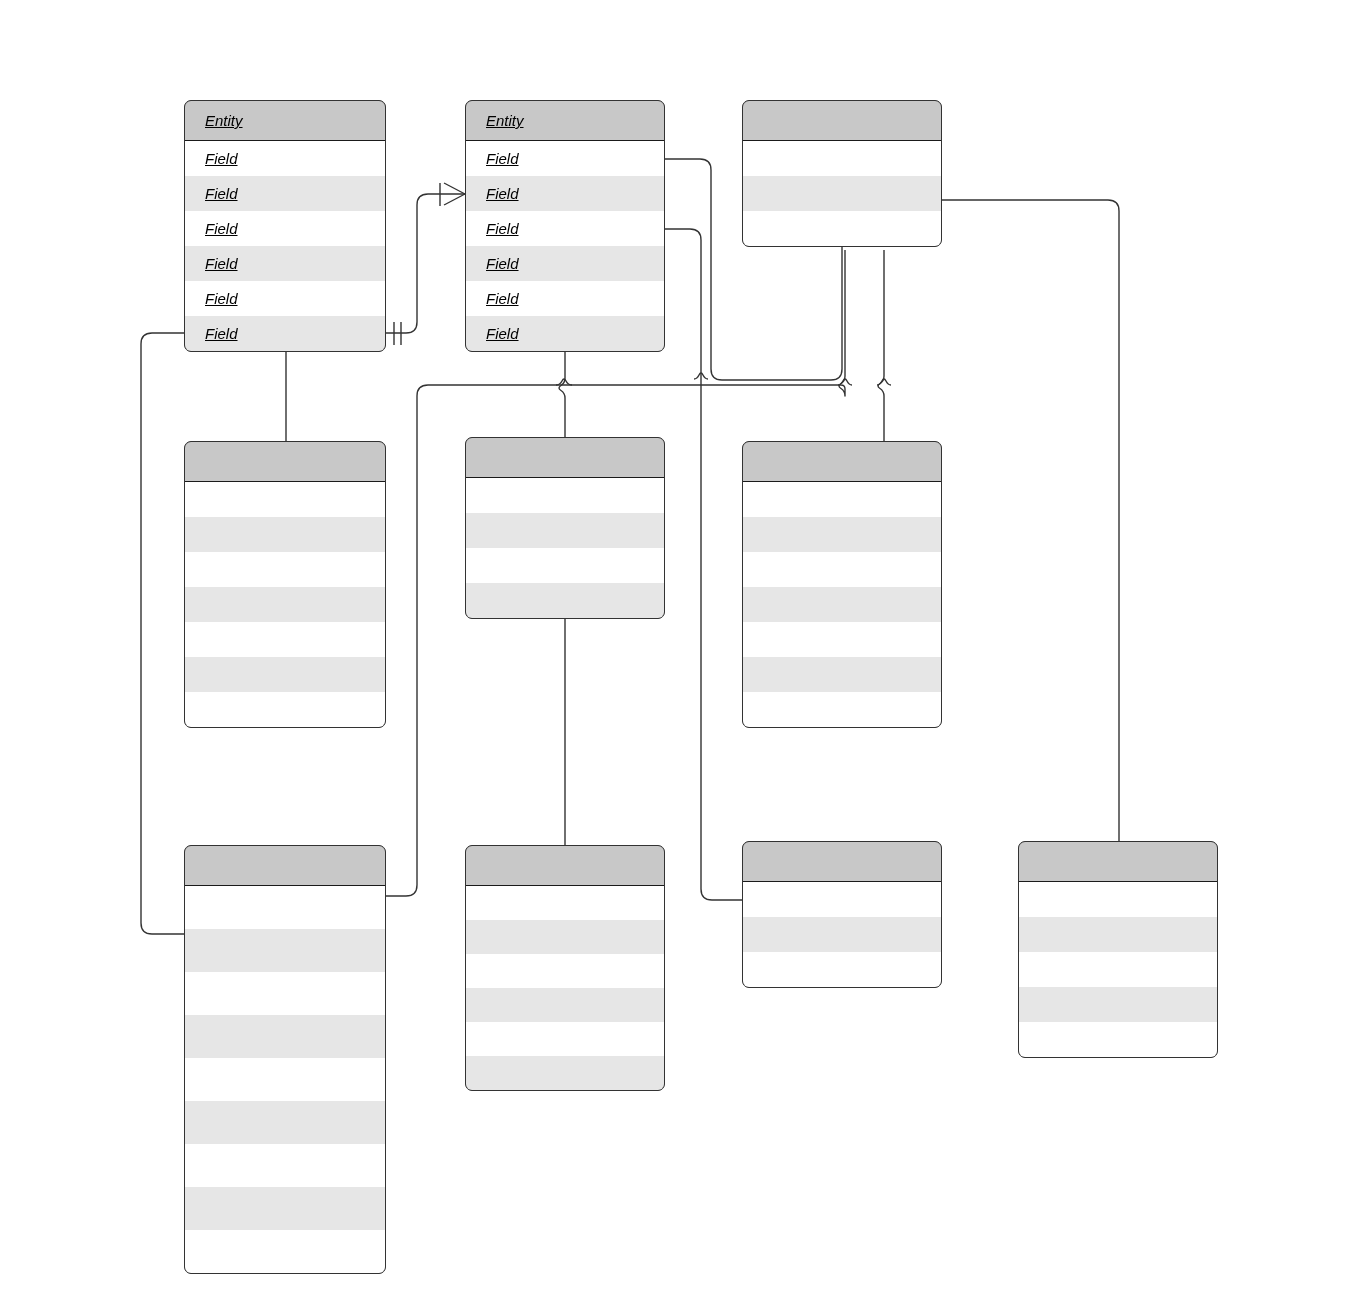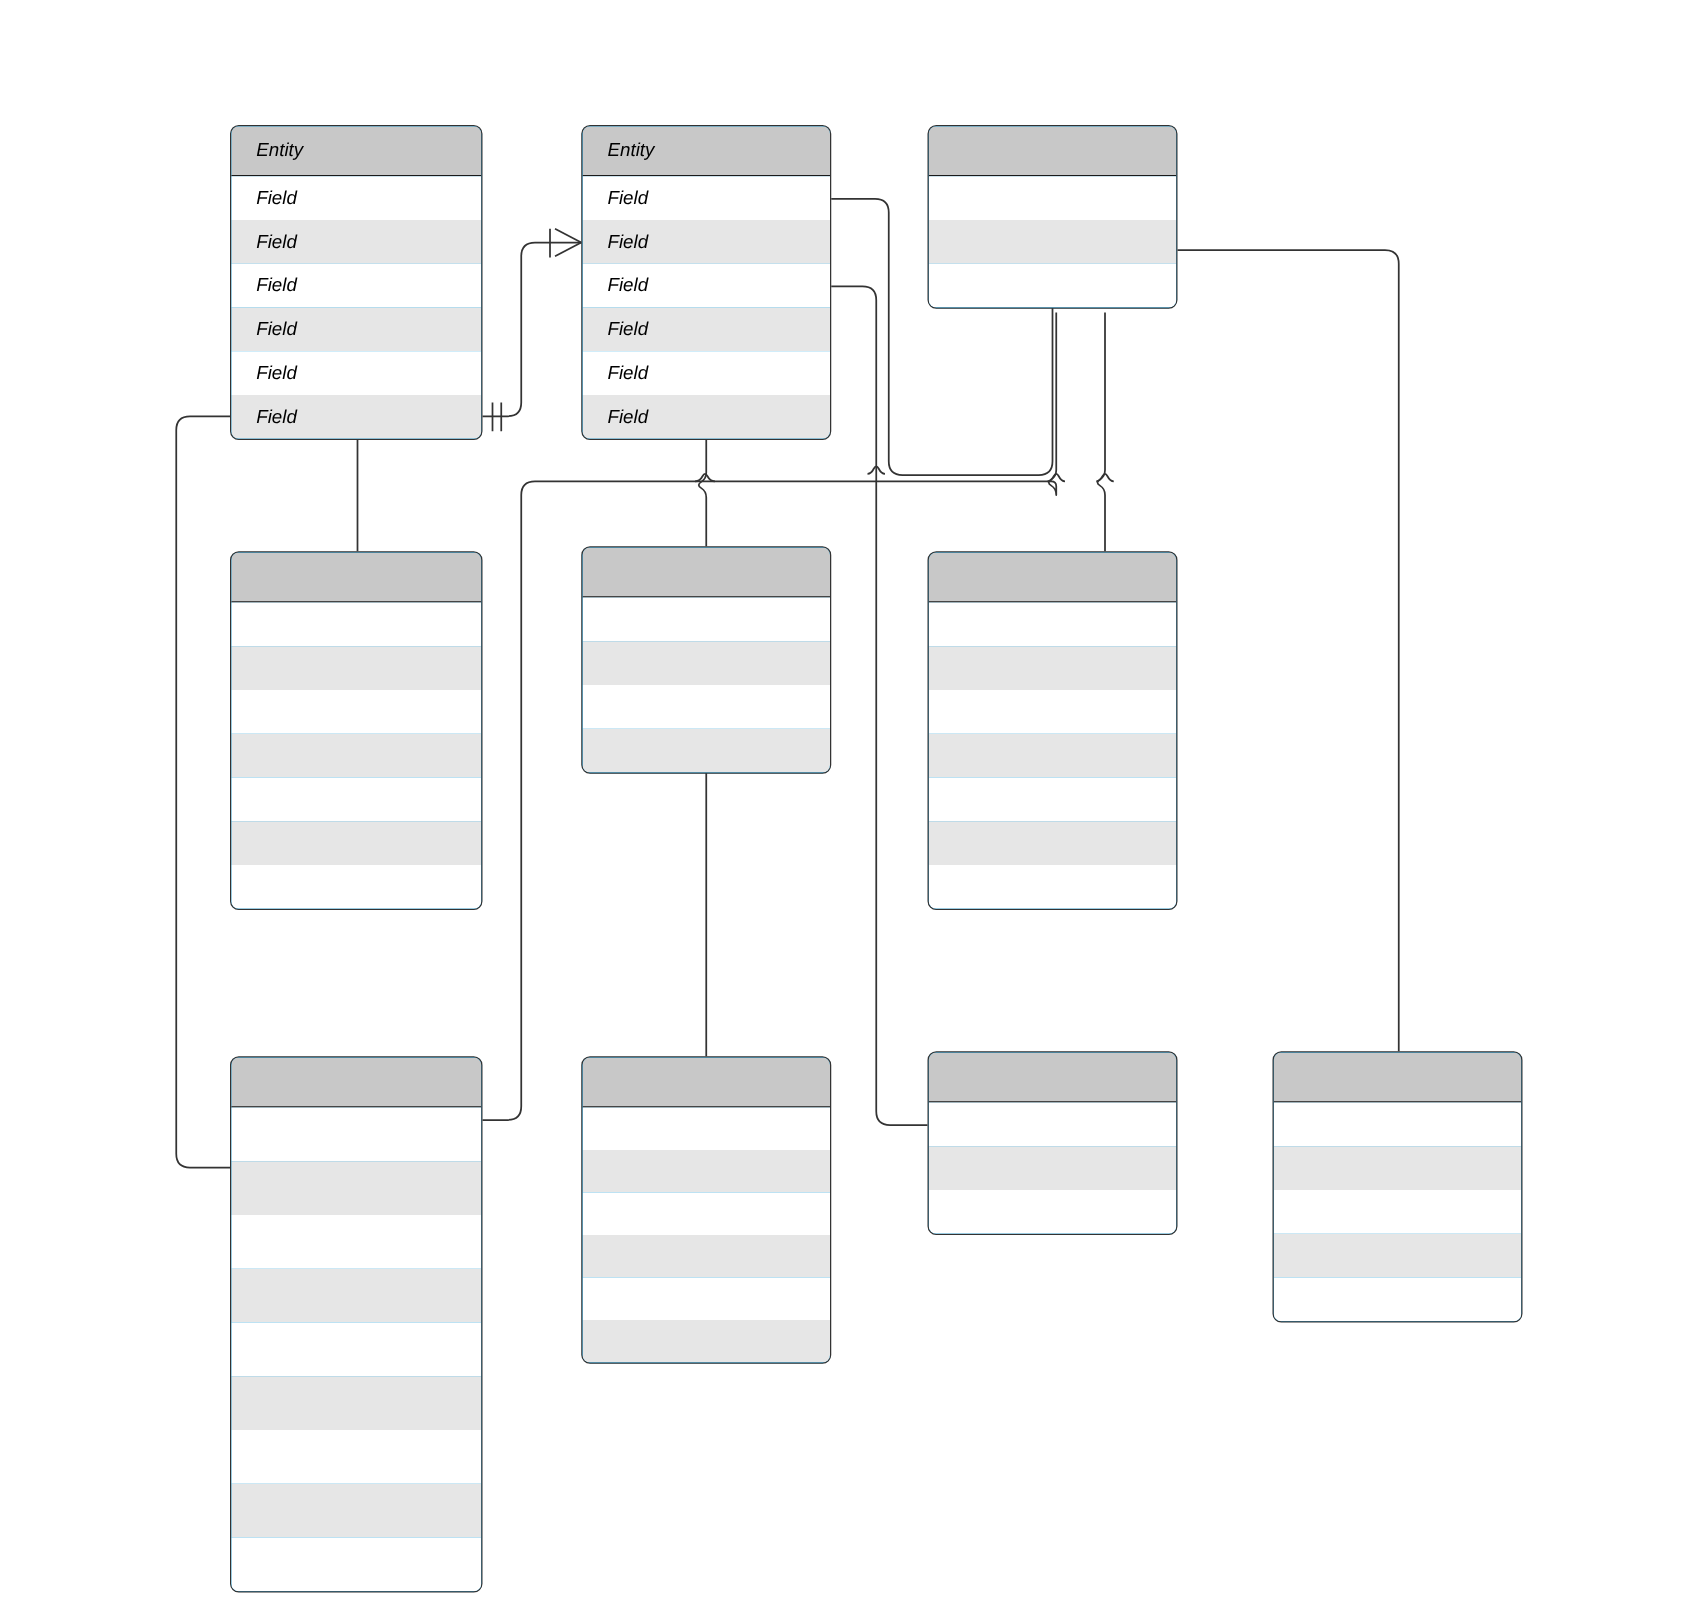--- a/index.html
+++ b/index.html
@@ -24,23 +24,24 @@
     top: 0;
     width: 1360px;
     height: 1289px;
     pointer-events: none;
   }
   .entity {
     position: absolute;
     box-sizing: border-box;
     border: 1px solid #333333;
     border-radius: 7px;
-    background: #0ea5e9;
+    background: #404040;
     overflow: hidden;
     z-index: 5;
+    text-decoration: underline;
   }
   .entity-header {
     box-sizing: border-box;
     background: #c8c8c8;
     border-bottom: 1px solid #1a1a1a;
     font-style: italic;
     font-size: 15px;
     color: #000000;
     padding: 0 0 0 20px;
     display: flex;

